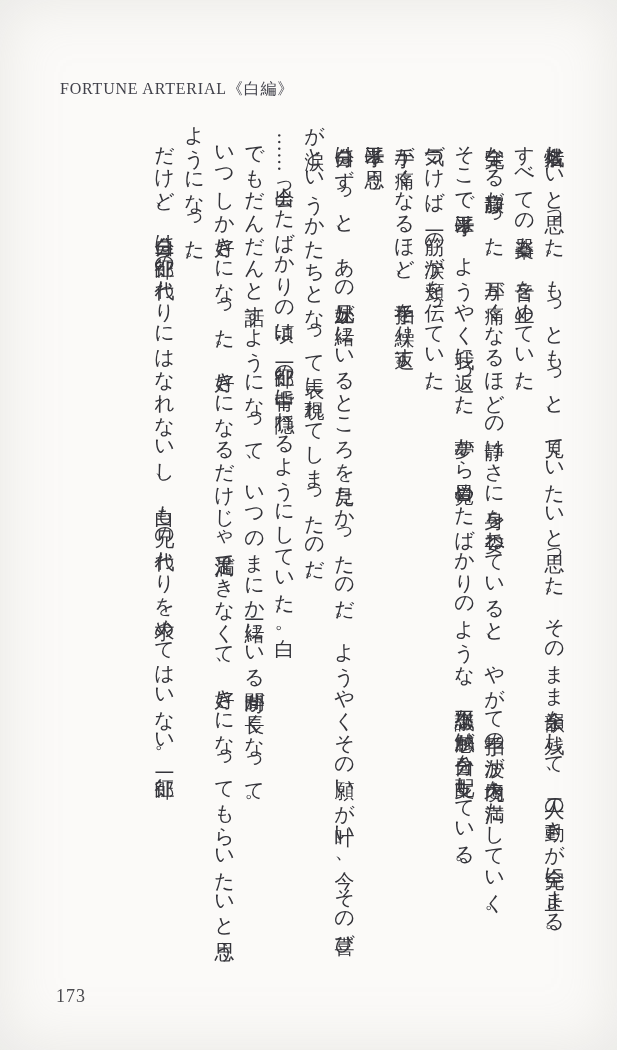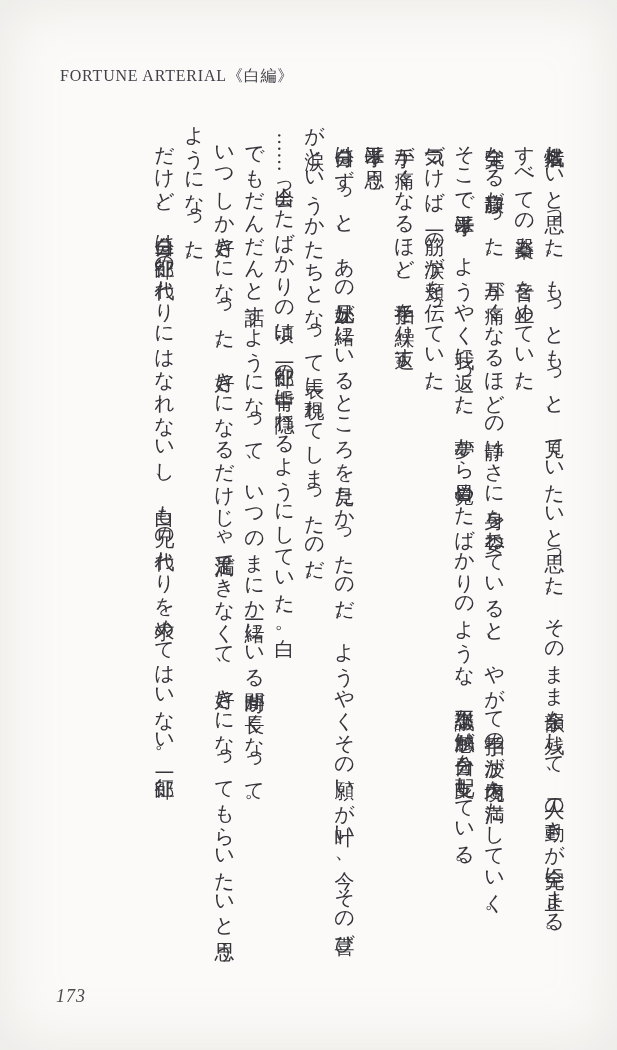--- a/index.html
+++ b/index.html
@@ -14,21 +14,21 @@
     height: 1050px;
     margin: 0 auto;
     background: #fbfaf8;
     overflow: hidden;
     color: #37373c;
     box-shadow: inset 0 0 60px rgba(180,178,170,0.25);
   }
   .running-head {
     position: absolute;
     left: 60px;
-    top: 66px;
+    top: 79px;
     font-size: 16px;
     letter-spacing: 0.8px;
     color: #41414a;
     white-space: nowrap;
     font-family: Liberation Serif, serif;
   }
   .jp-text {
     position: absolute;
     top: 112px;
     right: 47px;
@@ -43,21 +43,20 @@
   }
   .jp-text p {
     margin: 0;
     padding: 0;
     text-indent: 1em;
   }
   .page-number {
     position: absolute;
     left: 56px;
     top: 986px;
-    font-style: italic;
     font-size: 18px;
     color: #4a4a4e;
     letter-spacing: 1px;
   }
 </style>
 </head>
 <body>
 
 <div class="page">
 

